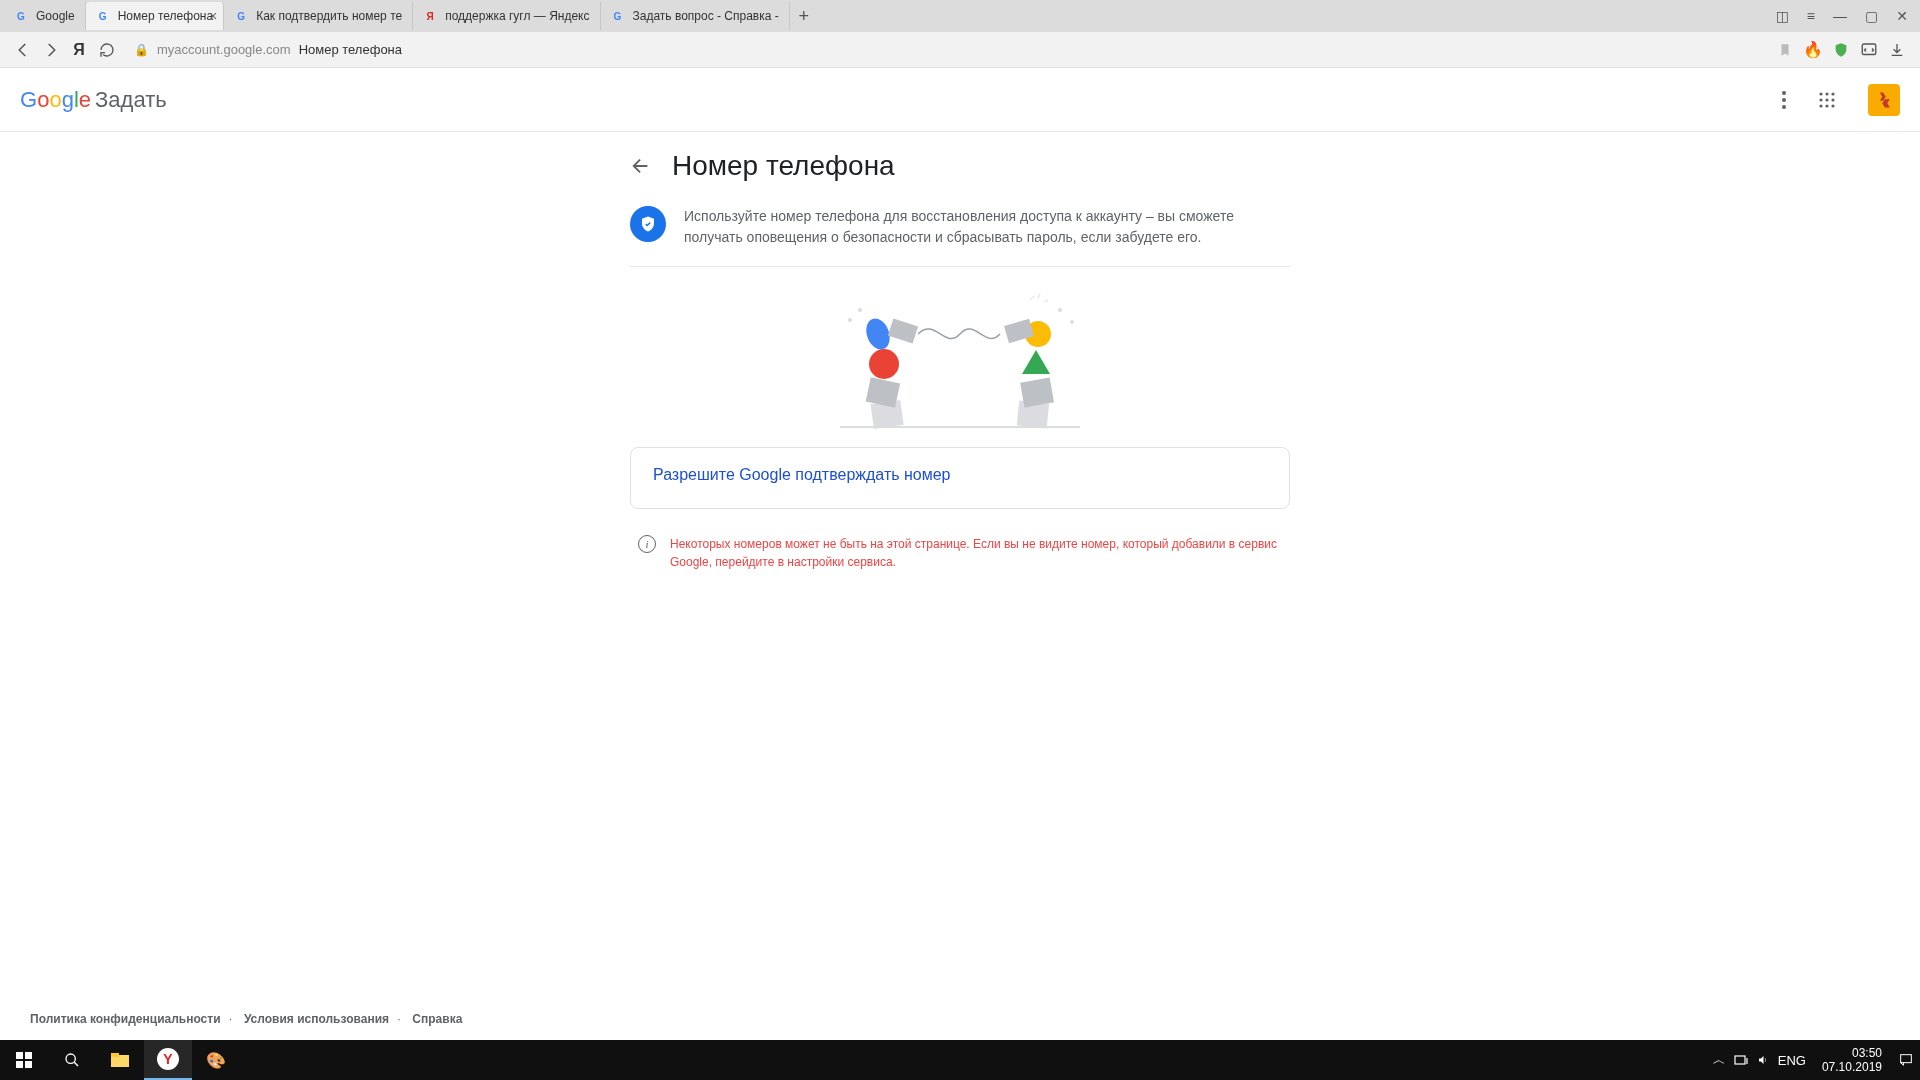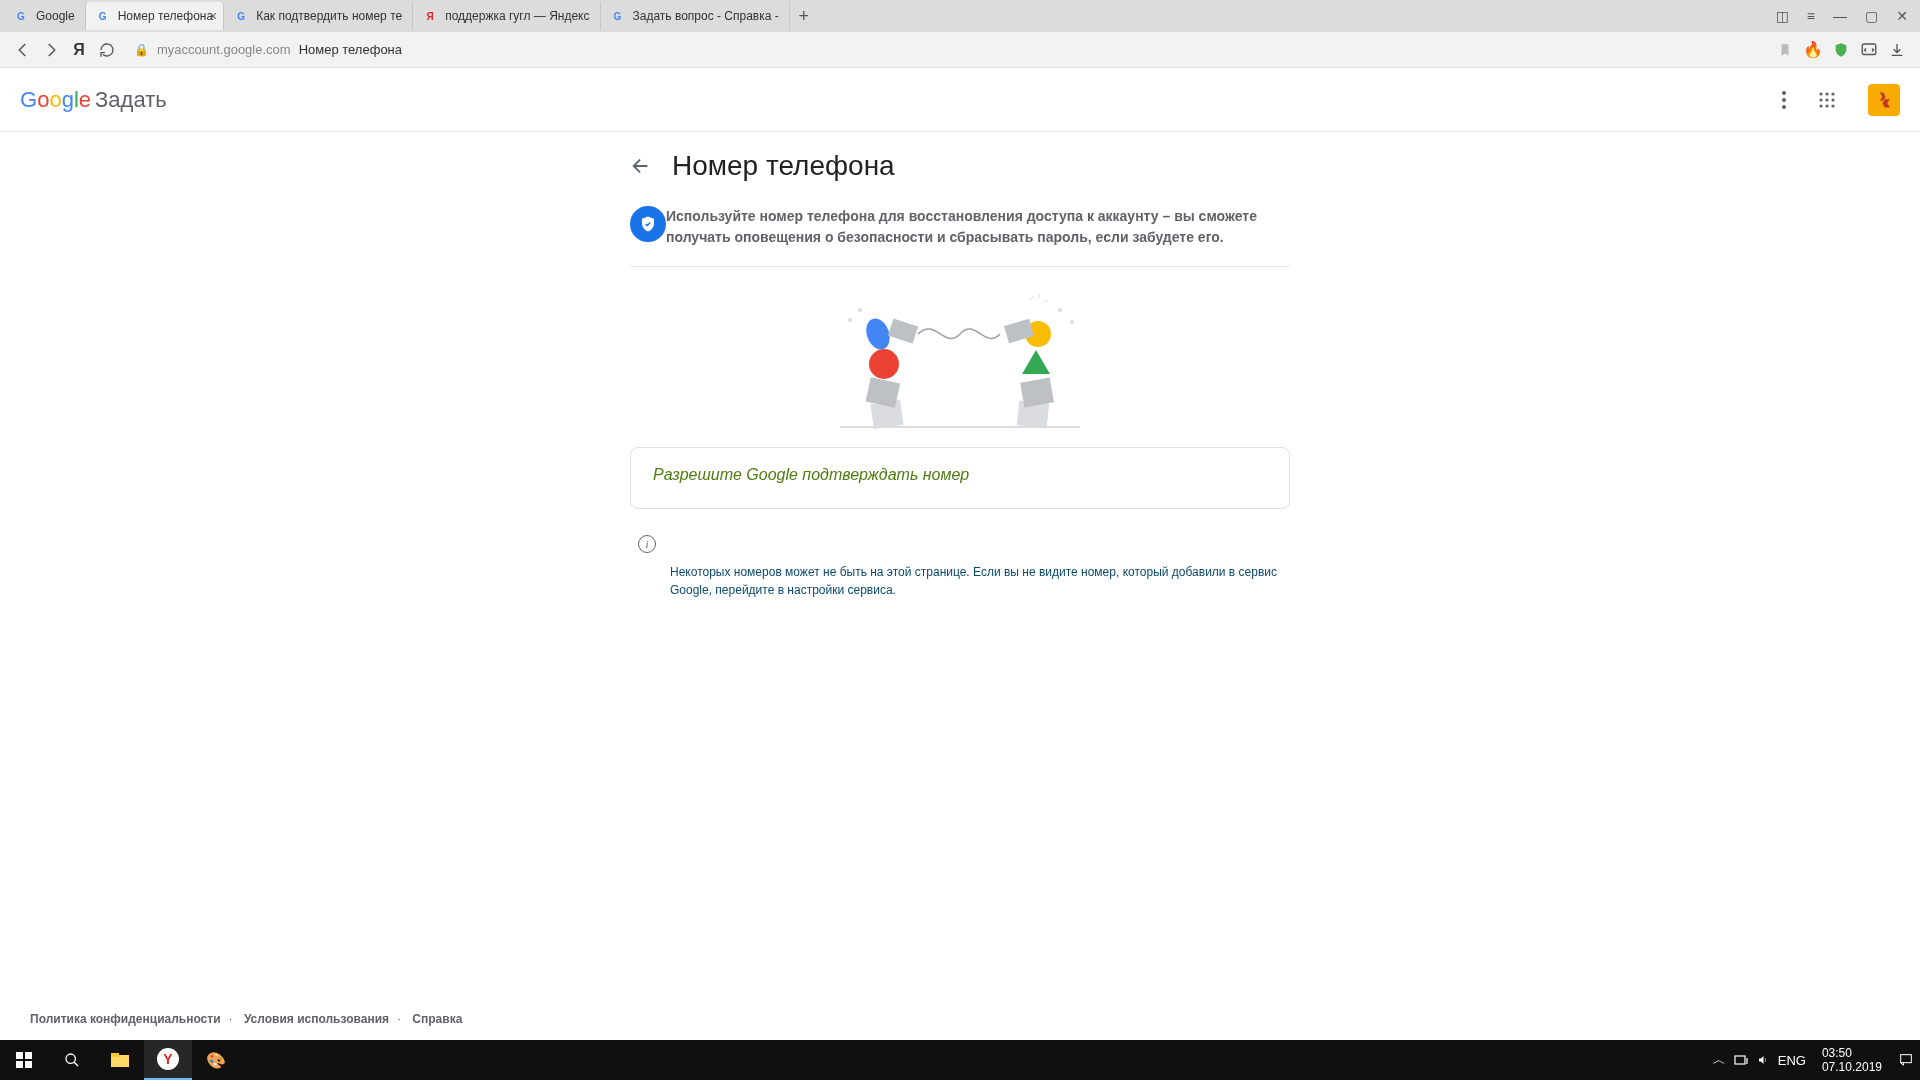--- a/index.html
+++ b/index.html
@@ -29,51 +29,51 @@
 .header-right { margin-left:auto; display:flex; align-items:center; gap:32px; }
 .kebab,.apps-grid { cursor:pointer; color:#5f6368; }
 .avatar { width:32px; height:32px; border-radius:4px; background:#f9ab00; display:flex; align-items:center; justify-content:center; font-weight:bold; color:#000; }
 
 .page { width:100%; display:flex; flex-direction:column; align-items:center; }
 .page-inner { width:660px; }
 .page-title-row { display:flex; align-items:center; gap:20px; padding:18px 0; }
 .back-arrow { color:#5f6368; cursor:pointer; font-size:20px; }
 .page-title { font-size:28px; color:#202124; font-weight:400; }
 
-.info-box { display:flex; padding:6px 0 14px;font-weight:bold; }
+.info-box { display:flex; gap:18px; padding:6px 0 14px; }
 .shield-badge { width:36px; height:36px; border-radius:50%; background:#1a73e8; display:flex; align-items:center; justify-content:center; color:#fff; flex-shrink:0; }
 .info-text { color:#5f6368; font-size:14px; line-height:1.5; }
 .add-link { text-align:right; padding:6px 0 14px; }
 .add-link a { color:#1a73e8; text-decoration:none; font-size:14px; font-weight:500; cursor:pointer; }
 
 .divider { height:1px; background:#e8e8e8; margin:4px 0 20px; }
 
 .illustration { height:160px; display:flex; align-items:center; justify-content:center; position:relative; }
 .illu-svg { width:320px; height:150px; }
 .empty-msg { text-align:center; color:#5f6368; font-size:16px; margin:14px 0 40px; }
 
 .card { border:1px solid #e0e0e0; border-radius:8px; padding:18px 22px; margin-bottom:22px; }
-.card h3 { font-size:16px; color:#4d7c0f; font-weight:500; margin-bottom:6px;font-style:italic; }
+.card h3 { font-size:16px; color:#1d4ed8; font-weight:500; margin-bottom:6px; }
 .card p { font-size:14px; color:#5f6368; line-height:1.5; }
 .card a { color:#1a73e8; text-decoration:none; cursor:pointer; }
 
 .note-row { display:flex; gap:14px; padding:4px 8px; }
 .note-i { width:18px; height:18px; border:1.5px solid #5f6368; border-radius:50%; display:flex; align-items:center; justify-content:center; font-size:11px; color:#5f6368; flex-shrink:0; font-style:italic; font-family:serif; }
-.note-text { font-size:12px; color:#0c4a6e; line-height:1.5;margin-top:28px; }
+.note-text { font-size:12px; color:#ef4444; line-height:1.5; }
 
 .footer { position:absolute; bottom:54px; left:30px; font-size:12px; color:#5f6368; }
 .footer a { color:#5f6368; text-decoration:none; cursor:pointer;font-weight:bold; }
 .footer .dot { margin:0 8px; }
 
 .taskbar { position:absolute; bottom:0; left:0; right:0; height:40px; background:#101010; display:flex; align-items:center; color:#fff; }
 .task-left { display:flex; align-items:center; }
 .task-btn { width:48px; height:40px; display:flex; align-items:center; justify-content:center; cursor:pointer; }
 .task-btn.active { background:#272727; border-bottom:2px solid #76b9ed; }
 .task-right { margin-left:auto; display:flex; align-items:center; gap:8px; padding-right:6px; font-size:12px; }
-.clock { text-align:left; line-height:1.2; font-size:12px; padding:0 8px; }
+.clock { text-align:right; line-height:1.2; font-size:12px; padding:0 8px; }
 .tray-icon { cursor:pointer; font-size:13px; }
 
 svg { display:block; }
 </style>
 </head>
 <body>
 
 <div class="browser-tabs">
   <div class="tab">
     <span class="tab-fav">

